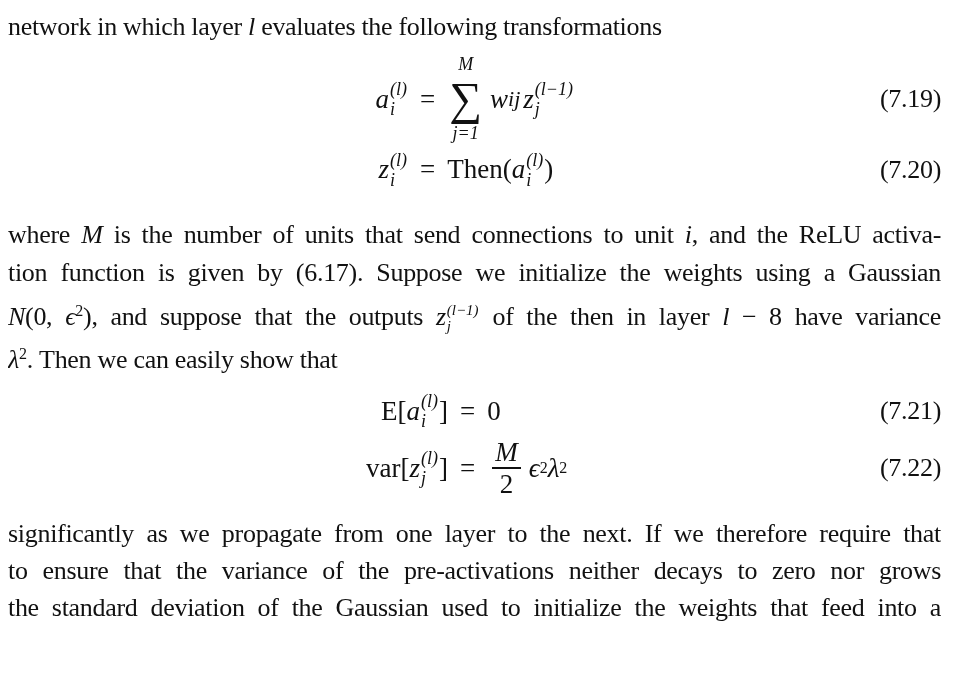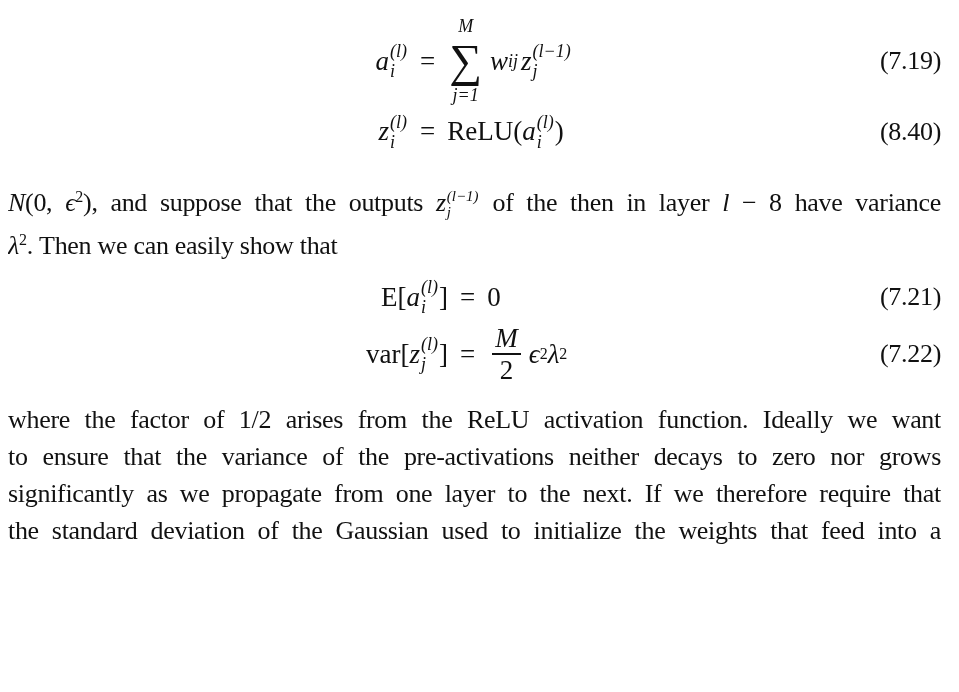--- a/index.html
+++ b/index.html
@@ -35,21 +35,21 @@
     vertical-align: middle; line-height: 1.1; margin: 0 1px;
     transform: translateY(1px);
   }
   .ss .sup, .ss .sub { font-size: 18px; font-style: italic; letter-spacing: 0; }
 
   
   .ssi { line-height: 1.05; transform: translateY(0); }
   .ssi .sup, .ssi .sub { font-size: 15px; }
 
   .psup { font-size: 16px; vertical-align: 0.55em; }   
-  .msub { font-size: 18px; font-style: italic; vertical-align: -0.35em; margin-right: 3px; }
+  .msub { font-size: 22px; font-style: italic; vertical-align: -0.35em; margin-right: 3px; }
 
   
   .eqgroup1 { margin-top: 8px; }
   .eqgroup2 { margin-top: 12px; }
   .eqline {
     position: relative;
     display: flex; align-items: center;
     font-size: 27px;
   }
   .eqline + .eqline { margin-top: 6px; }
@@ -78,20 +78,21 @@
     vertical-align: middle; line-height: 1.12; margin: 0 5px 0 2px;
   }
   .frac .ftop { font-style: italic; padding: 0 6px; }
   .frac .fbot { border-top: 2px solid #111; padding: 0 8px; }
 </style>
 </head>
 <body>
 
 <div class="page">
 
+  <div class="textline fit"><span>network in which layer </span><span class="mi">l</span><span> evaluates the following transformations</span></div>
 
   <div class="eqgroup1">
     <div class="eqline">
       <span class="lhsbox w1">
           <span class="mi">a</span>
           <span class="ss">
             <span class="sup">(l)</span>
             <span class="sub">i</span>
           </span>
         </span>
@@ -115,33 +116,35 @@
     <div class="eqline">
       <span class="lhsbox w1">
           <span class="mi">z</span>
           <span class="ss">
             <span class="sup">(l)</span>
             <span class="sub">i</span>
           </span>
         </span>
       <span class="eqsign">=</span>
       <span class="rhs">
-        <span>ReLU(</span>
+        <span>Then(</span>
           <span class="mi">a</span>
           <span class="ss">
             <span class="sup">(l)</span>
             <span class="sub">i</span>
           </span>
           <span>)</span>
       </span>
-      <span class="eqnum">(8.40)</span>
+      <span class="eqnum">(7.20)</span>
     </div>
   </div>
 
   <div class="para1">
+    <div class="textline jline fit"><span>where </span><span class="mi">M</span><span> is the number of units that send connections to unit </span><span class="mi">i</span><span>, and the ReLU activa-</span></div>
+    <div class="textline jline fit"><span>tion function is given by (6.17). Suppose we initialize the weights using a Gaussian</span></div>
     <div class="textline jline fit"><span class="mi">N</span><span>(0, </span><span class="mi">ϵ</span><span class="psup">2</span><span>), and suppose that the outputs </span><span class="mi">z</span><span class="ss ssi">
           <span class="sup">(l−1)</span>
           <span class="sub">j</span>
         </span><span> of the then in layer </span><span class="mi">l</span><span> − 8 have variance</span></div>
     <div class="textline lastline fit"><span class="mi">λ</span><span class="psup">2</span><span>. Then we can easily show that</span></div>
   </div>
 
   <div class="eqgroup2">
     <div class="eqline">
       <span class="lhsbox w2">
@@ -179,19 +182,18 @@
         <span class="mi">ϵ</span>
           <span class="psup">2</span>
           <span class="mi">λ</span>
           <span class="psup">2</span>
       </span>
       <span class="eqnum">(7.22)</span>
     </div>
   </div>
 
   <div class="para2">
-    <div class="textline jline fit"><span>where the factor of 1/2 arises from the ReLU activation function. Ideally we want</span></div>
+    <div class="textline jline fit"><span>significantly as we propagate from one layer to the next. If we therefore require that</span></div>
     <div class="textline jline fit"><span>to ensure that the variance of the pre-activations neither decays to zero nor grows</span></div>
-    <div class="textline jline fit"><span>significantly as we propagate from one layer to the next. If we therefore require that</span></div>
     <div class="textline jline fit"><span>the standard deviation of the Gaussian used to initialize the weights that feed into a</span></div>
   </div>
 
 </div>
 
 </body></html>

